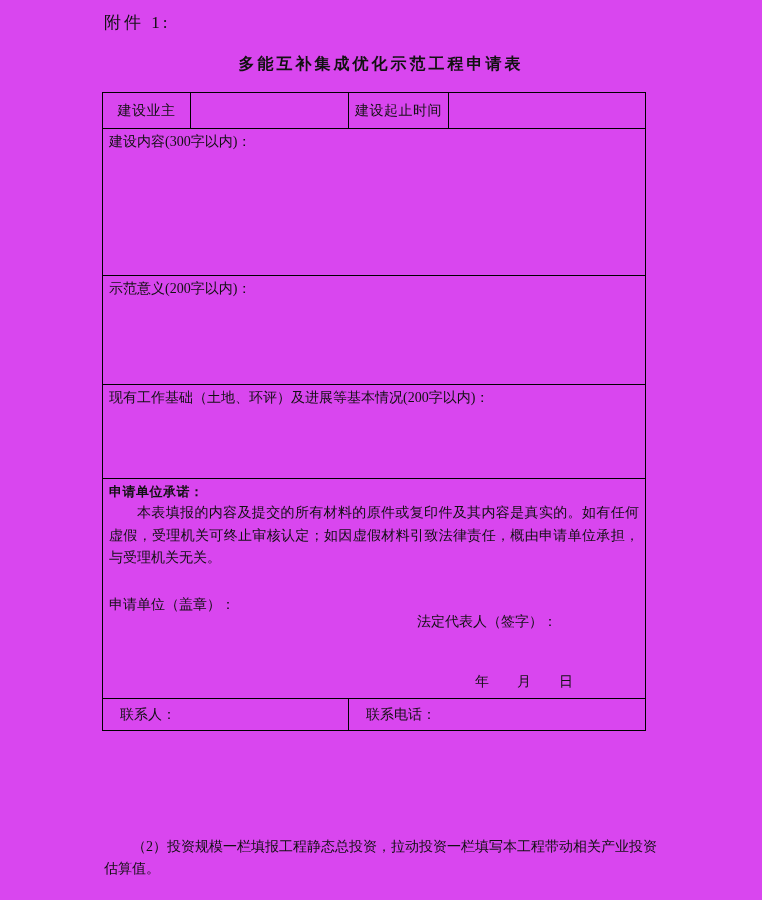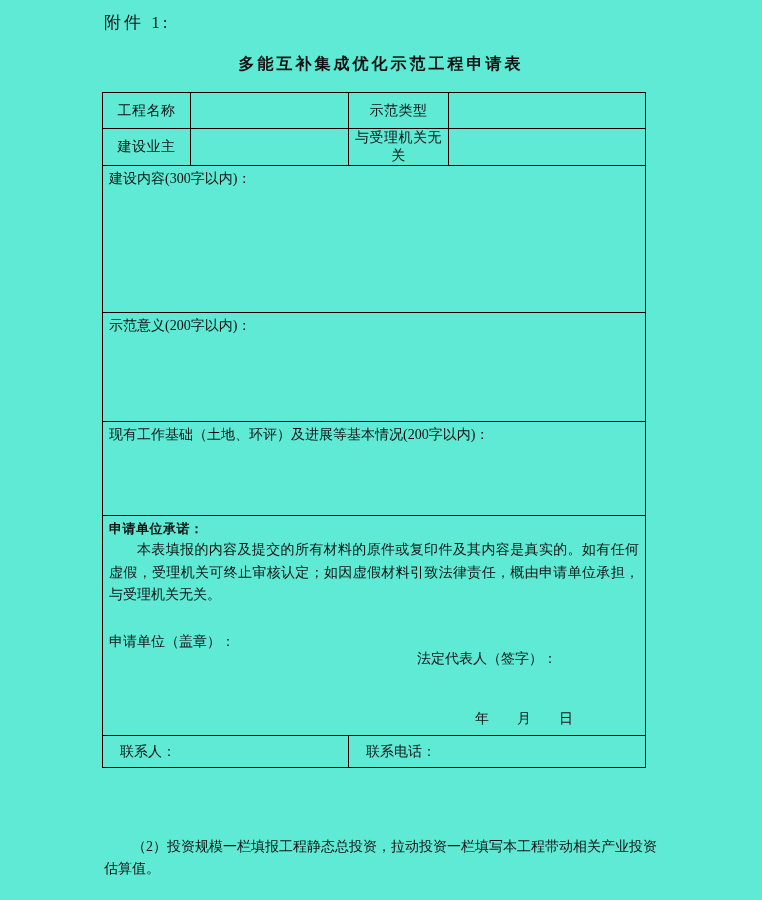--- a/index.html
+++ b/index.html
@@ -13,21 +13,21 @@
     position: relative;
     font-family: "Liberation Serif", serif;
     color: #111111;
     overflow: hidden;
   }
   .page {
     position: absolute;
     left: 0; top: 0;
     width: 762px;
     height: 900px;
-    background: #5eead4;
+    background: #d946ef;
   }
   .attachment {
     position: absolute;
     left: 104px;
     top: 11px;
     font-size: 17px;
     letter-spacing: 3px;
     white-space: nowrap;
   }
   .doc-title {
@@ -133,29 +133,23 @@
 
   <table class="form">
     <colgroup>
       <col style="width:88px">
       <col style="width:158px">
       <col style="width:100px">
       <col style="width:197px">
     </colgroup>
     <tbody>
       <tr class="info-row">
-        <td class="lbl">工程名称</td>
-        <td class="val"></td>
-        <td class="lbl">示范类型</td>
-        <td class="val"></td>
-      </tr>
-      <tr class="info-row">
         <td class="lbl">建设业主</td>
         <td class="val"></td>
-        <td class="lbl">与受理机关无关</td>
+        <td class="lbl">建设起止时间</td>
         <td class="val"></td>
       </tr>
 
       <tr>
         <td colspan="4" class="section-cell" style="height:146px">
           <div class="section-inner">
             <div class="section-label">建设内容(300字以内)：</div>
             <div class="section-fill"></div>
           </div>
         </td>

